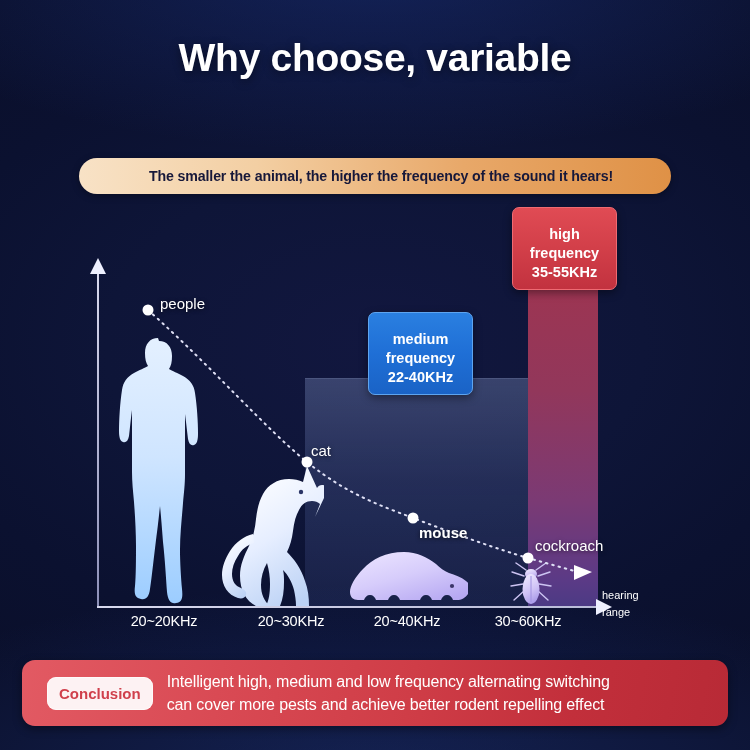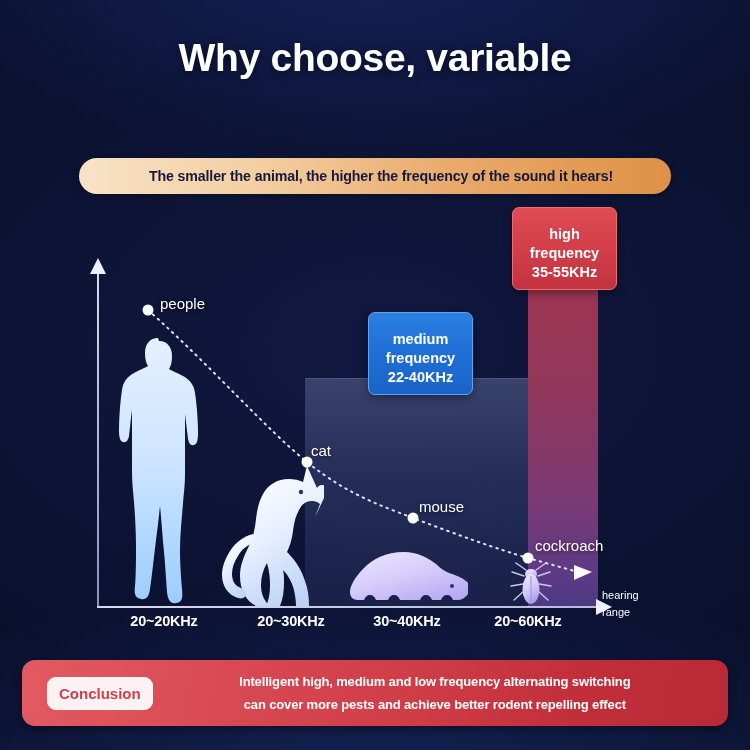--- a/index.html
+++ b/index.html
@@ -102,21 +102,21 @@
   .pt-label{
     position:absolute;color:#ffffff;font-size:15px;font-weight:normal;
     z-index:9;white-space:nowrap;text-shadow:0 1px 4px rgba(0,0,0,.6);
   }
 
   
   .sil{position:absolute;z-index:4;}
 
   
   .xtick{
-    position:absolute;top:613px;color:#ffffff;font-size:14.5px;font-weight:bold;
+    position:absolute;top:613px;color:#ffffff;font-size:14.5px;font-weight:normal;
     text-align:center;z-index:6;letter-spacing:-.2px;
   }
   .hearing{
     position:absolute;left:602px;top:587px;color:#fff;font-size:11px;
     font-weight:normal;line-height:17px;z-index:6;
   }
 
   
   .conclusion{
     position:absolute;left:22px;top:660px;width:706px;height:66px;
@@ -125,22 +125,22 @@
     box-shadow:0 3px 10px rgba(0,0,0,.4);
     display:flex;align-items:center;padding:0 25px;box-sizing:border-box;
   }
   .concl-tag{
     flex:0 0 auto;background:#fdf2f3;color:#d0404c;
     font-size:15px;font-weight:bold;border-radius:9px;
     padding:8px 12px;margin-right:14px;white-space:nowrap;
     box-shadow:inset 0 0 0 1px rgba(255,255,255,.6);
   }
   .concl-text{
-    flex:1 1 auto;color:#fff;font-size:13px;font-weight:bold;
-    line-height:23px;text-align:center;letter-spacing:-.15px;
+    flex:1 1 auto;color:#fff;font-size:16px;font-weight:normal;
+    line-height:23px;letter-spacing:-.15px;
   }
   .concl-text span{display:block;}
 </style>
 </head>
 <body>
 
 <div id="poster">
 
   <div class="title">
     <span>Why choose, variable</span>
@@ -223,27 +223,27 @@
       <path d="M148 310 C 215 370, 265 428, 307 462 S 385 507, 413 518 C 455 534, 500 550, 528 558 L 578 572" fill="none" stroke="#dfe0f5" stroke-width="2" stroke-dasharray="1.5 5" stroke-linecap="round"></path>
       <polygon points="574,565 592,572 574,580" fill="#ffffff"></polygon>
       <circle cx="148" cy="310" r="5.5" fill="#ffffff"></circle>
       <circle cx="307" cy="462" r="5.5" fill="#ffffff"></circle>
       <circle cx="413" cy="518" r="5.5" fill="#ffffff"></circle>
       <circle cx="528" cy="558" r="5.5" fill="#ffffff"></circle>
     </svg>
 
     <div class="pt-label" style="left:160px;top:295px;">people</div>
     <div class="pt-label" style="left:311px;top:442px;">cat</div>
-    <div class="pt-label" style="left:419px;top:498px;">mouse</div>
+    <div class="pt-label" style="left:419px;top:524px;font-weight:bold;">mouse</div>
     <div class="pt-label" style="left:535px;top:537px;">cockroach</div>
 
     <div class="xtick" style="left:112px;width:104px;">20~20KHz</div>
     <div class="xtick" style="left:239px;width:104px;">20~30KHz</div>
-    <div class="xtick" style="left:355px;width:104px;">30~40KHz</div>
-    <div class="xtick" style="left:476px;width:104px;">20~60KHz</div>
+    <div class="xtick" style="left:355px;width:104px;">20~40KHz</div>
+    <div class="xtick" style="left:476px;width:104px;">30~60KHz</div>
 
     <div class="hearing">
       <div>hearing</div>
       <div>range</div>
     </div>
   </div>
 
   <div class="badge badge-high">
     <b>high</b>
     <b>frequency</b>

